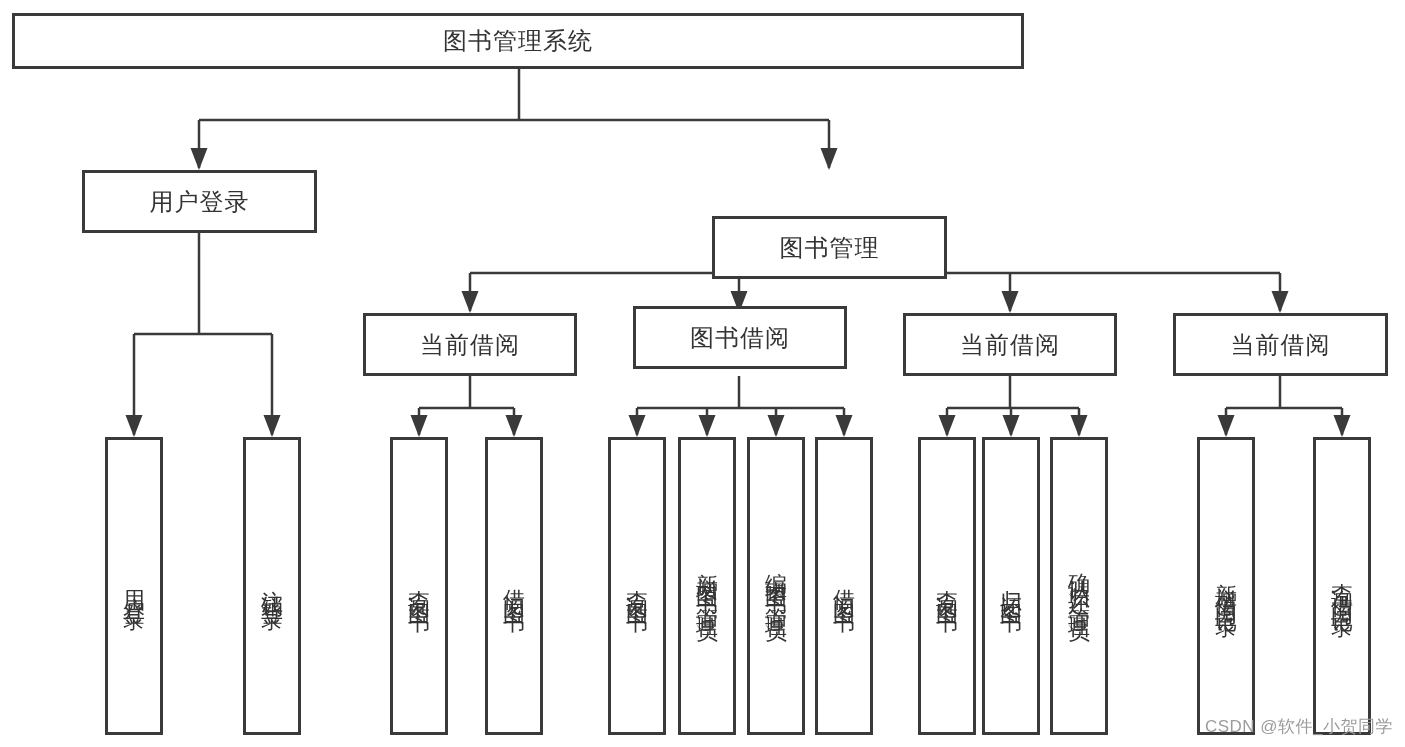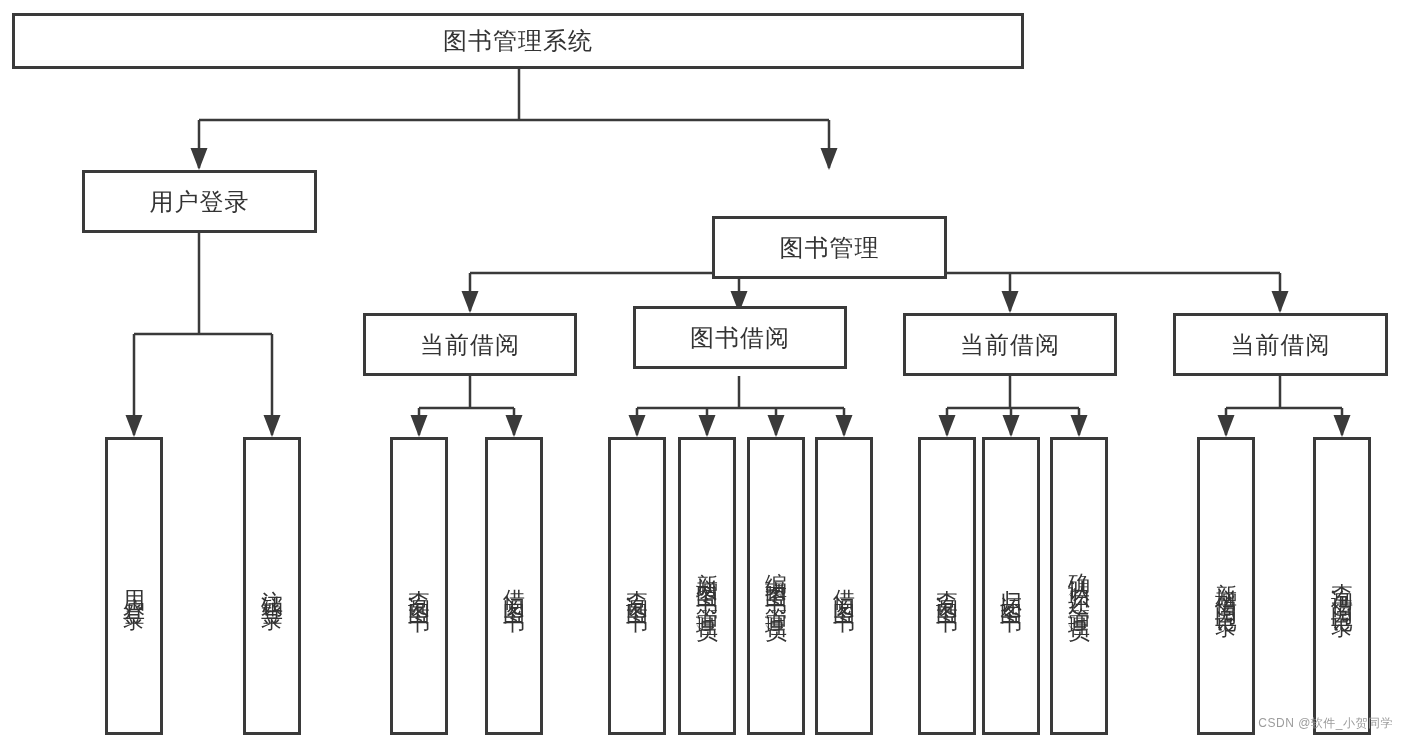--- a/index.html
+++ b/index.html
@@ -12,21 +12,21 @@
   .node {
     position:absolute; background:#ffffff; border:3px solid #3a3a3a; color:#333333;
     display:flex; align-items:center; justify-content:center;
     font-size:24px; letter-spacing:1px; white-space:nowrap;
   }
   .leaf {
     writing-mode:vertical-rl; text-orientation:mixed;
     font-size:22px; letter-spacing:7px; white-space:normal;
   }
   .watermark {
-    position:absolute; color:#9c9c9c; font-size:12px; letter-spacing:0.5px;
+    position:absolute; color:#9c9c9c; font-size:17px; letter-spacing:0.5px;
   }
 </style>
 </head>
 <body>
 
 <div class="canvas">
 
   <svg class="connectors" viewBox="0 0 1405 747" xmlns="http://www.w3.org/2000/svg">
     <path fill="none" stroke="#3a3a3a" stroke-width="2.5" d="M519 69 V120 M199 120 H829 M199 120 V168 M829 120 V168
          M199 233 V334 M134 334 H272 M134 334 V435 M272 334 V435

